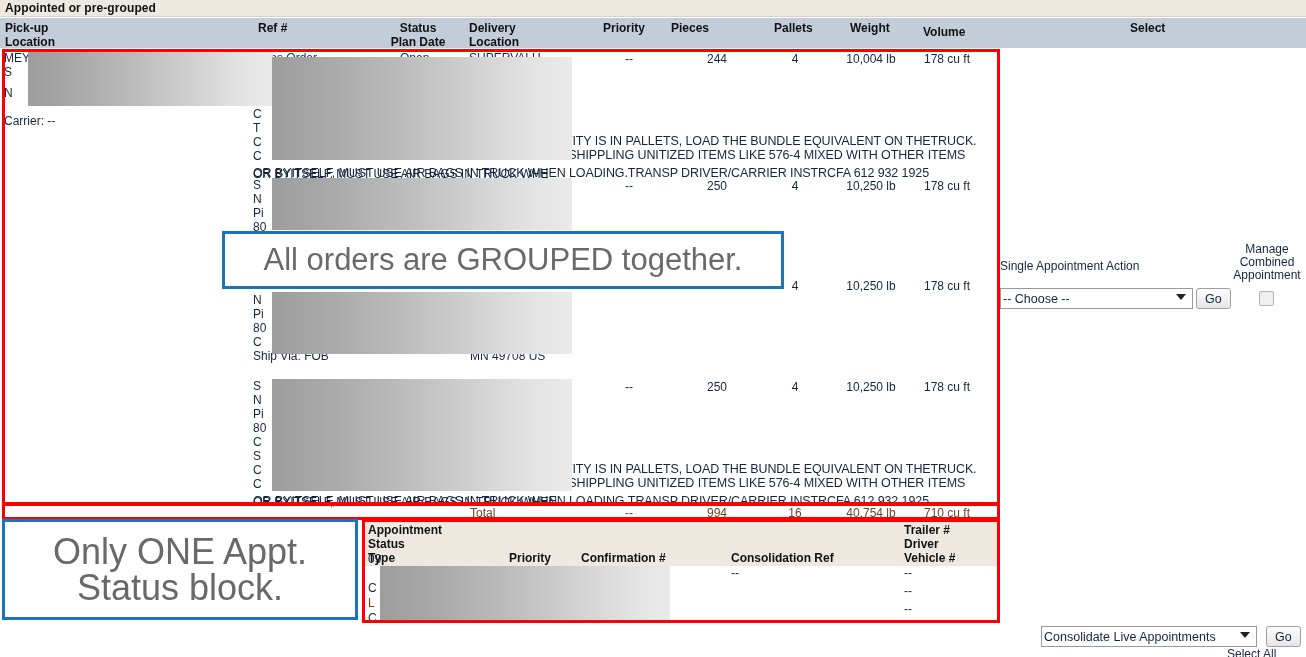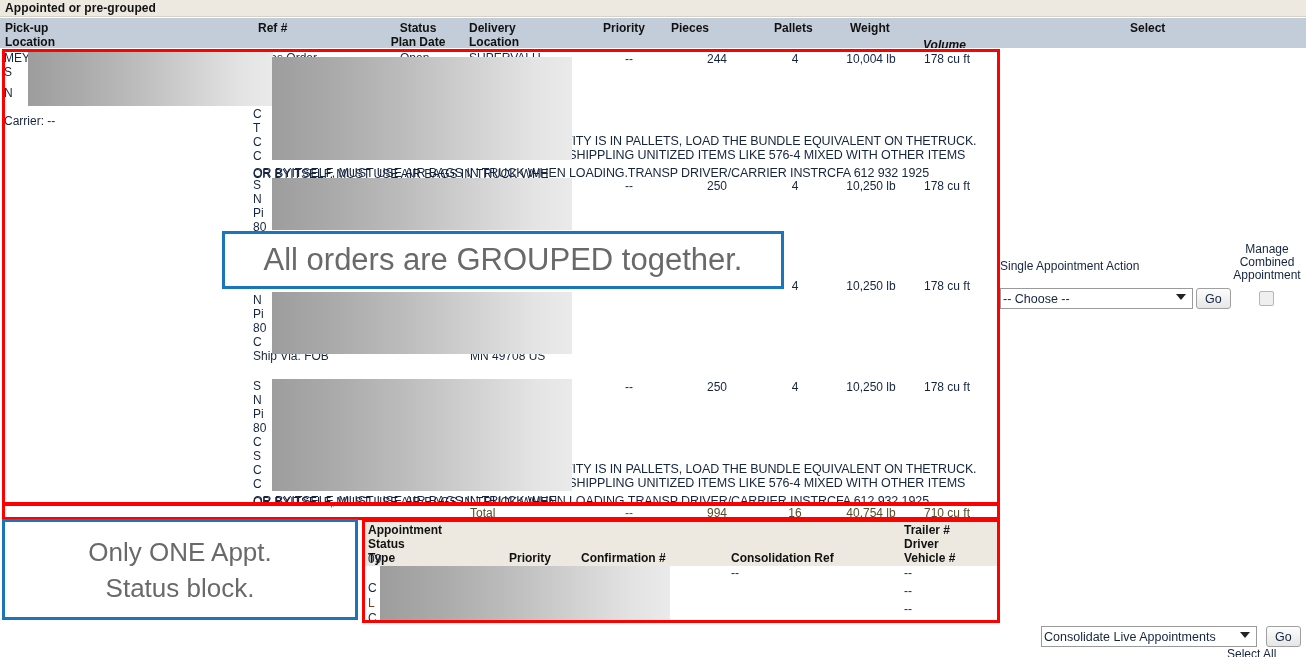--- a/index.html
+++ b/index.html
@@ -81,21 +81,21 @@
   .rb-appt{left:362px;top:519px;width:638px;height:104px;}
 
   
   .callout{
     position:absolute;background:#ffffff;border:3px solid #1b75bb;
     box-sizing:border-box;display:flex;align-items:center;justify-content:center;
     text-align:center;color:#696969;font-size:31px;line-height:36px;
     font-family:"Liberation Sans", sans-serif;
   }
   .co-1{left:222px;top:231px;width:562px;height:58px;font-size:31px;}
-  .co-2{left:2px;top:519px;width:356px;height:101px;font-size:26px;}
+  .co-2{left:2px;top:519px;width:356px;height:101px;font-size:36px;}
 
   
   .ctl-label{
     position:absolute;font-size:12px;color:#15243f;line-height:13px;
   }
   .ctl-label-c{position:absolute;font-size:12px;color:#15243f;line-height:13px;text-align:center;}
   select.sel{
     position:absolute;font-family:"Liberation Sans", sans-serif;font-size:12.5px;
     color:#15243f;background:#fff;border:1px solid #9a9a9a;height:21px;
     padding:1px 2px;box-sizing:border-box;
@@ -133,21 +133,21 @@
 Location</div>
     <div class="ch" style="left:258px;top:3px;">Ref #</div>
     <div class="ch" style="left:382px;top:3px;width:72px;text-align:center;">Status
 Plan Date</div>
     <div class="ch" style="left:469px;top:3px;">Delivery
 Location</div>
     <div class="ch" style="left:603px;top:3px;">Priority</div>
     <div class="ch" style="left:671px;top:3px;">Pieces</div>
     <div class="ch" style="left:774px;top:3px;">Pallets</div>
     <div class="ch" style="left:850px;top:3px;">Weight</div>
-    <div class="ch" style="left:923px;top:20px;font-style:italic;">Volume</div>
+    <div class="ch" style="left:923px;top:7px;">Volume</div>
     <div class="ch" style="left:1130px;top:3px;">Select</div>
   </div>
 
   <div class="tbl">
 
     <div>
       <div class="row-txt" style="left:4px;top:3px;">MEYERS WAREHOUSE 6040</div>
       <div class="row-txt" style="left:4px;top:66px;">Carrier: --</div>
       <div class="row-txt" style="left:253px;top:3px;">Sales Order</div>
       <div class="row-txt" style="left:400px;top:3px;">Open</div>

